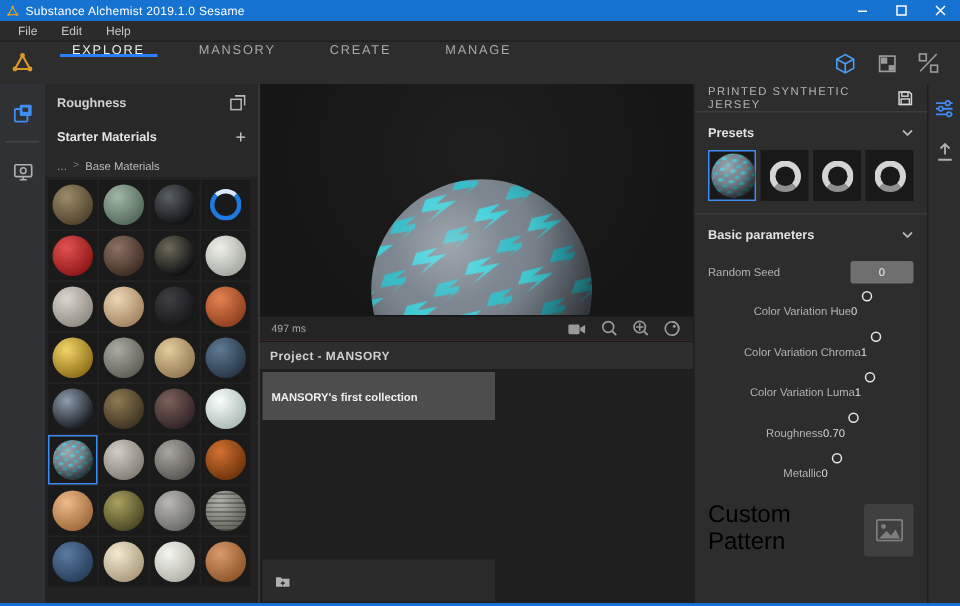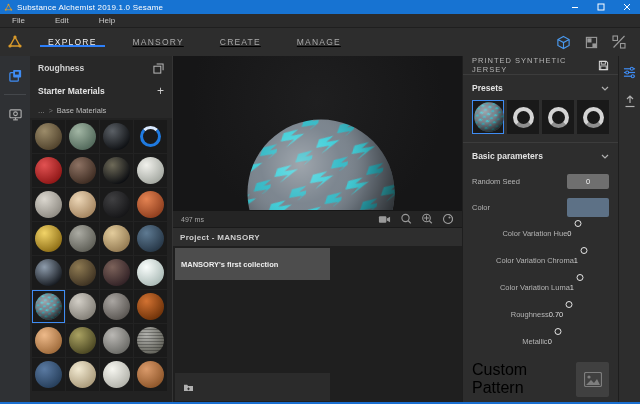--- a/index.html
+++ b/index.html
@@ -11,28 +11,28 @@
   
   .titlebar { height:14px; background:#1773d2; display:flex; align-items:center; color:#fff;
               font-size:8px; padding-left:4px; flex:0 0 auto; }
   .titlebar .app-icon { width:9px; height:9px; margin-right:4px; flex:0 0 auto; }
   .titlebar .title { flex:1; letter-spacing:.2px; }
   .win-btn { width:26px; height:14px; display:flex; align-items:center; justify-content:center;
              color:#fff; font-size:8px; line-height:1; }
   .win-btn svg { display:block; }
 
   
-  .menubar { height:14px; background:#2b2b2b; display:flex; align-items:center; gap:14px;
+  .menubar { height:14px; background:#2b2b2b; display:flex; align-items:center; gap:0;
              padding-left:4px; flex:0 0 auto; border-bottom:1px solid #1f1f1f; }
   .menu-item { color:#c9c9c9; font-size:8px; padding:0 8px; }
 
   
   .navbar { height:28px; background:#2d2d2d; display:flex; align-items:stretch; flex:0 0 auto; }
   .nav-logo { width:30px; display:flex; align-items:center; justify-content:center; }
-  .nav-tabs { display:flex; align-items:center;text-decoration:underline; }
+  .nav-tabs { display:flex; align-items:flex-start; }
   .nav-tab { display:flex; align-items:center; padding:0 18px; color:#a9a9a9; font-size:8.5px;
              letter-spacing:1.2px; position:relative; }
   .nav-tab.active { color:#f0f0f0; }
   .nav-tab.active::after { content:""; position:absolute; left:10px; right:10px; bottom:0;
              height:2px; background:#2d7ff9; }
   .nav-right { margin-left:auto; display:flex; align-items:center; gap:14px; padding-right:14px; }
   .nav-right svg { display:block; }
 
   
   .main { flex:1; display:flex; min-height:0; }
@@ -438,24 +438,20 @@
         <span class="label">Basic parameters</span>
         <svg width="8" height="5" viewBox="0 0 8 5">
           <path d="M1 1 L4 4 L7 1" fill="none" stroke="#b0b0b0" stroke-width="1.2"></path>
         </svg>
       </div>
       <div class="params">
           <div class="param-row">
             <span class="label">Random Seed</span>
             <div class="num-box">0</div>
           </div>
-          <div class="param-row">
-            <span class="label">Color</span>
-            <div class="swatch" style="background: rgb(93, 113, 134);"></div>
-          </div>
           <div class="param-group">
             <div class="toprow">
               <span class="label">Color Variation Hue</span>
               <span class="value">0</span>
             </div>
             <div class="slider">
               <div class="track"></div>
               <div class="handle" style="left: 2%;"></div>
             </div>
           </div>

